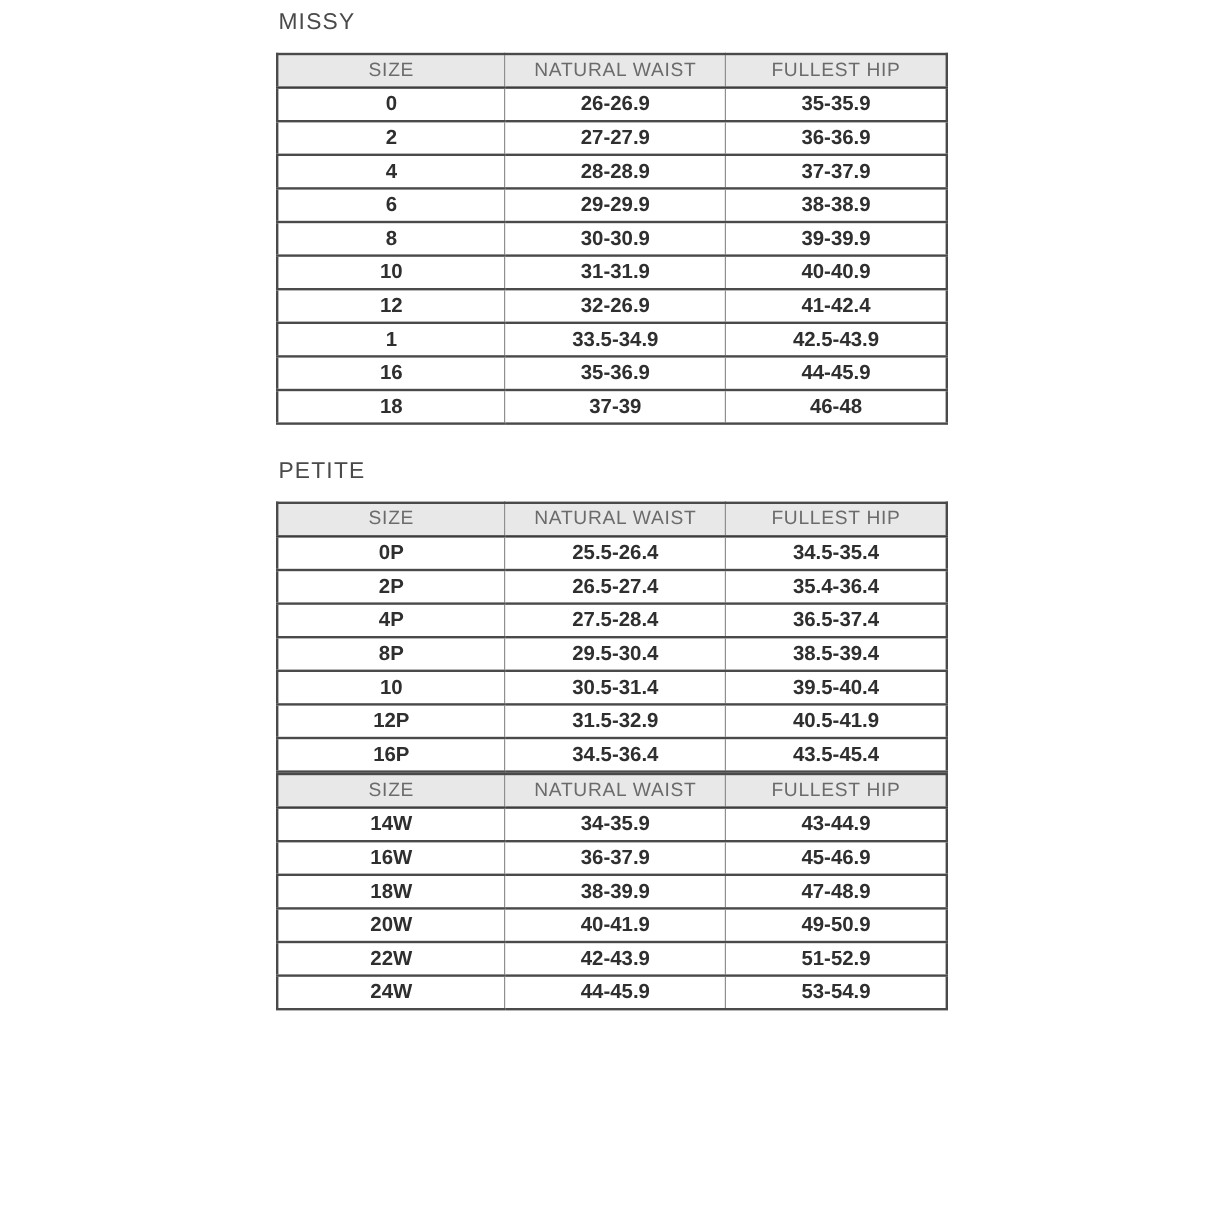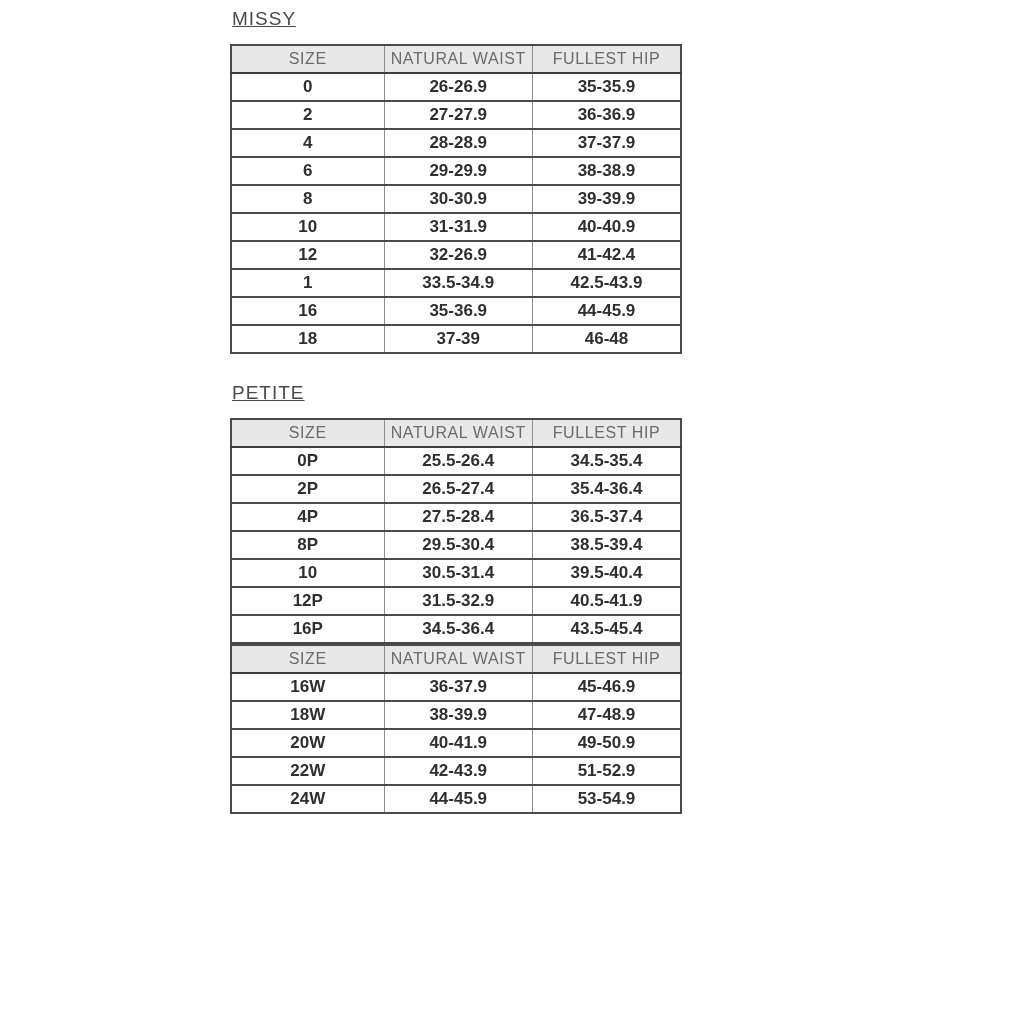--- a/index.html
+++ b/index.html
@@ -20,27 +20,26 @@
     left: 230px;
     width: 562px;
   }
   .section-title {
     font-size: 19px;
     font-weight: 400;
     color: #4a4a4a;
     letter-spacing: 1px;
     line-height: 22px;
     margin: 28px 0 14px 2px;
-    text-decoration: underline;
   }
   .section:first-child .section-title {
     margin-top: 8px;
   }
   table.size-table {
-    width: 452px;
+    width: 560px;
     border-collapse: collapse;
     border: 2px solid #4a4a4a;
     table-layout: fixed;
   }
   table.size-table col.c-size  { width: 34%; }
   table.size-table col.c-waist { width: 33%; }
   table.size-table col.c-hip   { width: 33%; }
   table.size-table th {
     height: 26px;
     background: #e8e8e8;
@@ -209,20 +208,25 @@
         </colgroup>
       <thead>
           <tr>
             <th>SIZE</th>
             <th>NATURAL WAIST</th>
             <th>FULLEST HIP</th>
           </tr>
         </thead>
       <tbody>
           <tr>
+            <td>14W</td>
+            <td>34-35.9</td>
+            <td>43-44.9</td>
+          </tr>
+          <tr>
             <td>16W</td>
             <td>36-37.9</td>
             <td>45-46.9</td>
           </tr>
           <tr>
             <td>18W</td>
             <td>38-39.9</td>
             <td>47-48.9</td>
           </tr>
           <tr>

